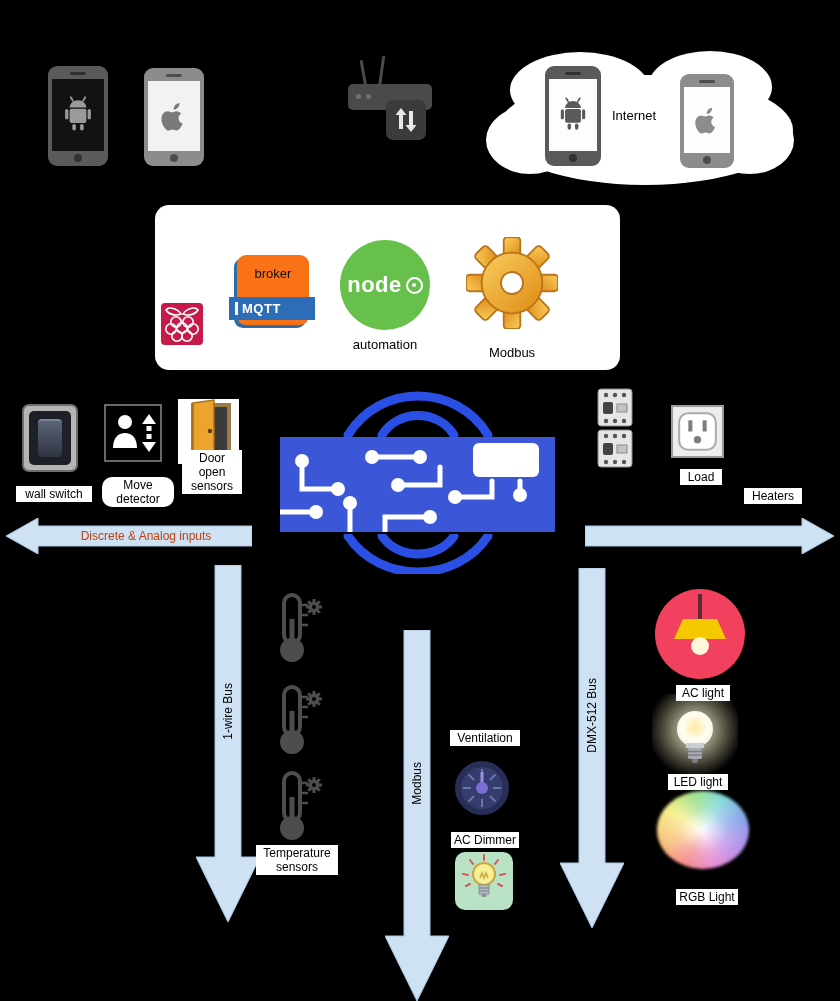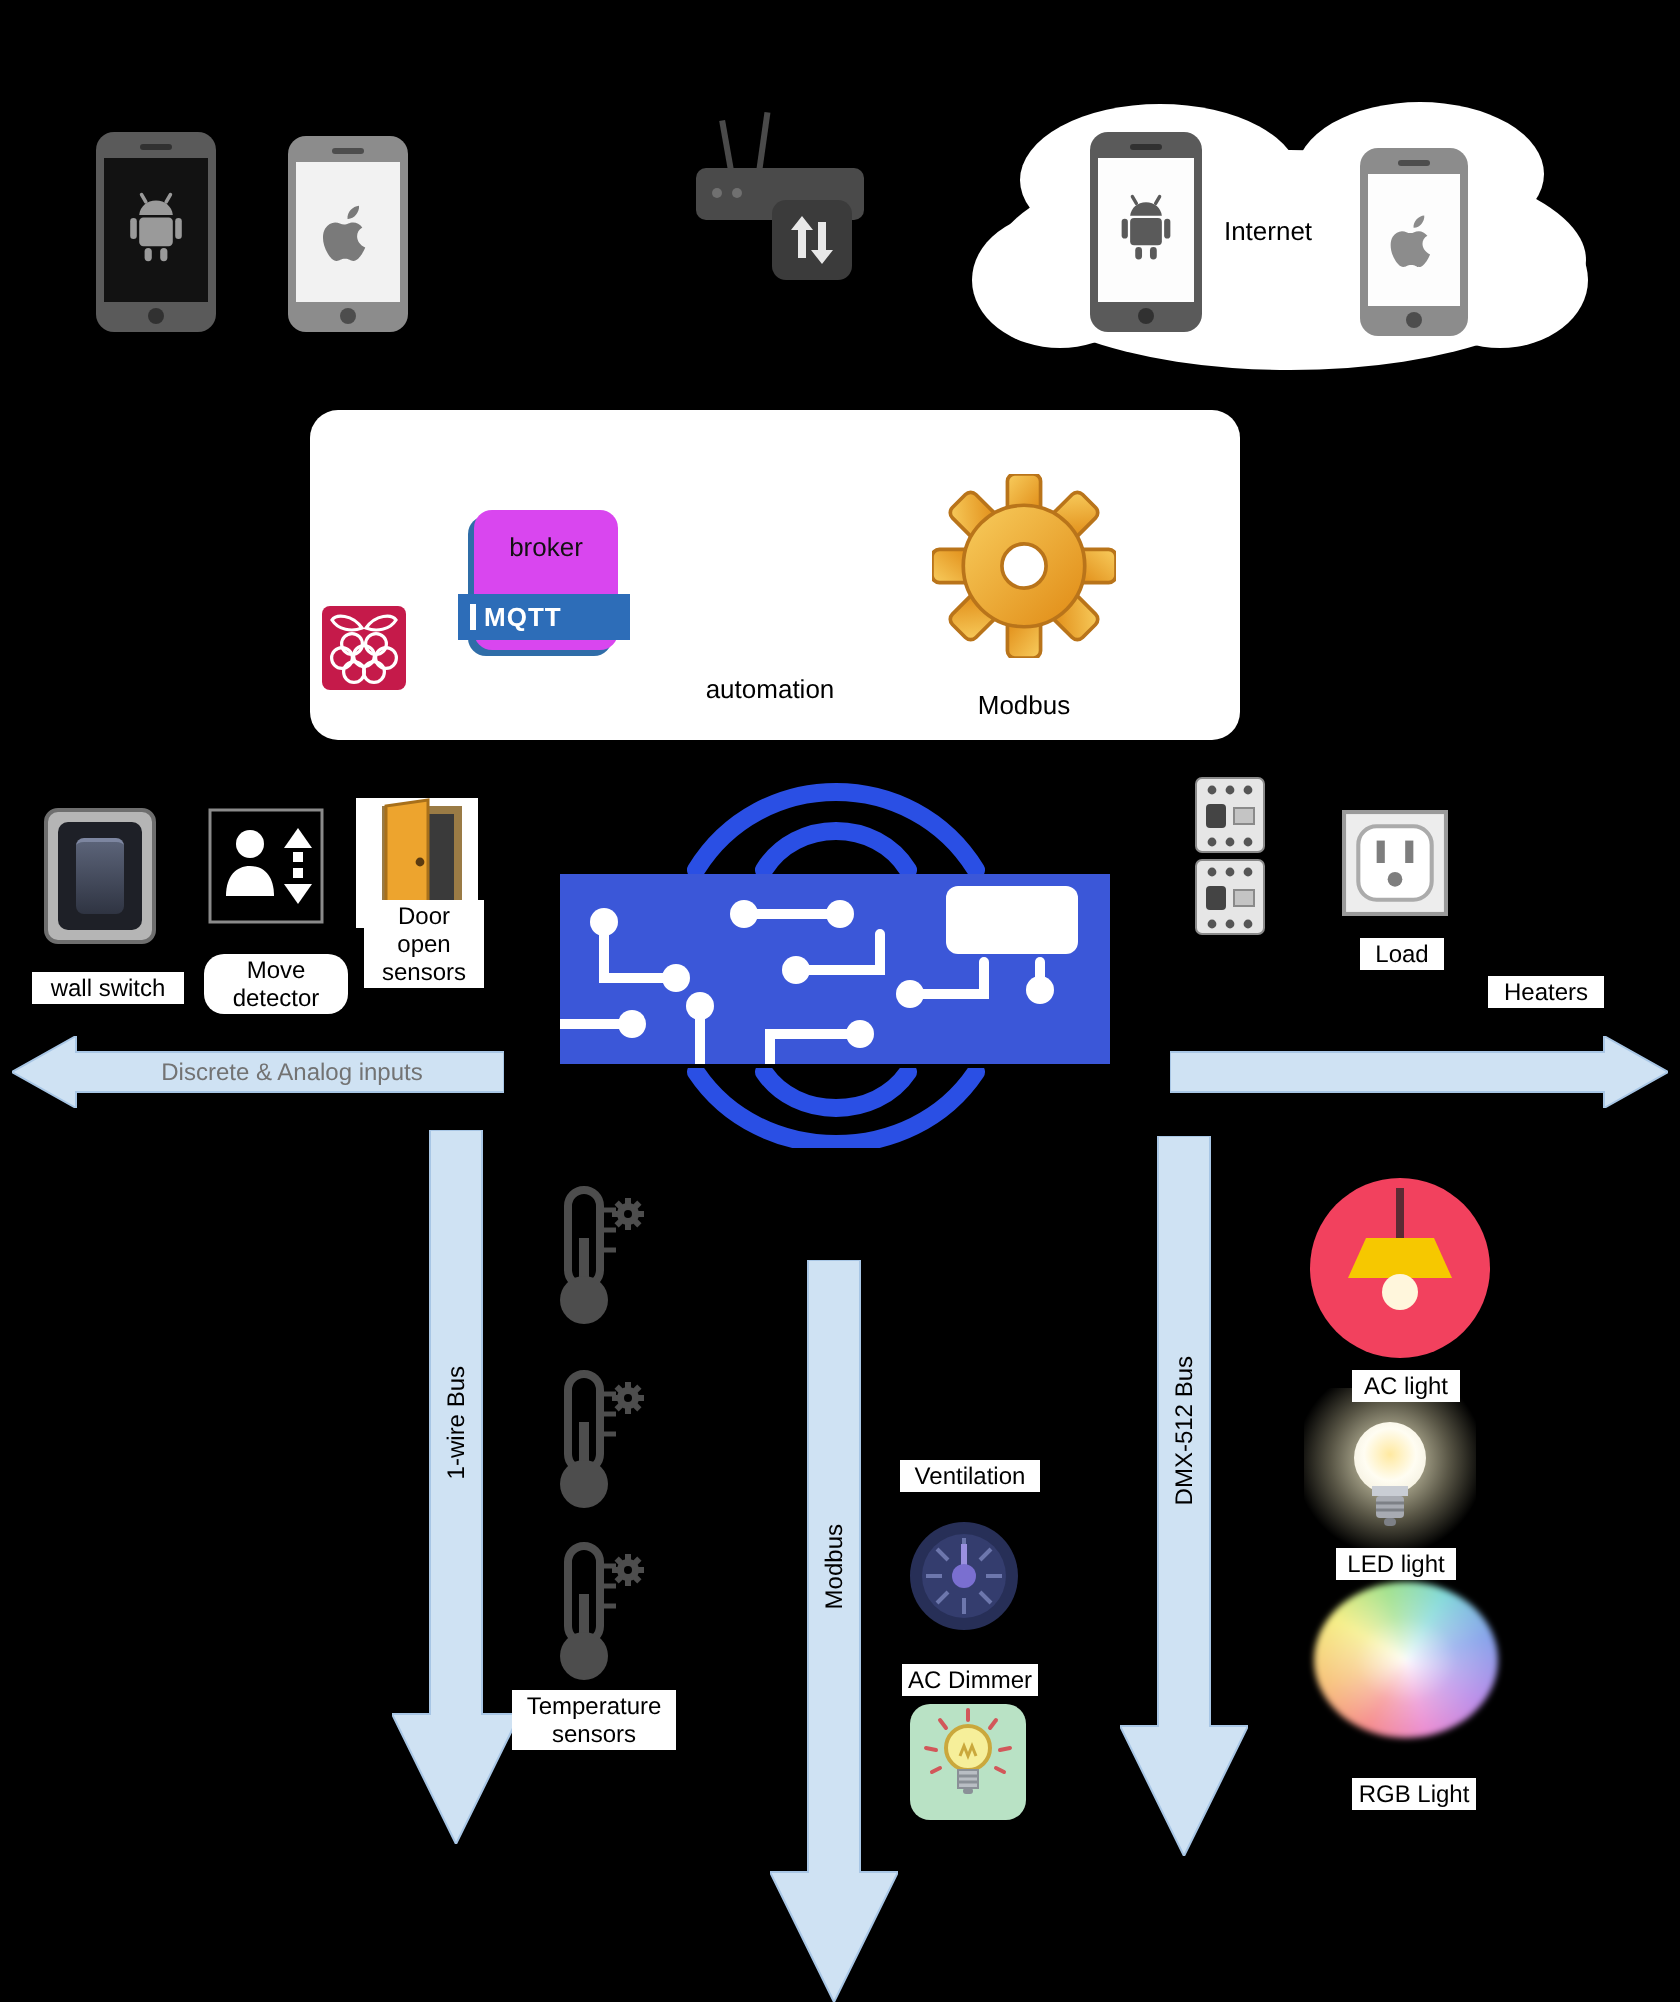--- a/index.html
+++ b/index.html
@@ -1,29 +1,29 @@
 <!DOCTYPE html>
 <html><head>
 <meta charset="utf-8">
 <style>
   html,body{margin:0;padding:0;background:#000;}
   .canvas{position:relative;width:840px;height:1001px;background:#000;font-family:"Liberation Sans",sans-serif;overflow:hidden;}
   .abs{position:absolute;}
   .lbl{position:absolute;background:#fff;color:#000;font-size:12px;line-height:1.18;text-align:center;padding:1px 3px;z-index:6;}
   .ptxt{position:absolute;color:#000;font-size:13px;z-index:6;text-align:center;}
-  .arrow-text{position:absolute;color:#737373;font-size:12px;display:flex;align-items:center;justify-content:center;z-index:5;}
+  .arrow-text{position:absolute;color:#c2410c;font-size:12px;display:flex;align-items:center;justify-content:center;z-index:5;}
   .v-label{position:absolute;display:flex;align-items:center;justify-content:center;z-index:5;}
   .v-label span{writing-mode:vertical-rl;transform:rotate(180deg);color:#000;font-size:12px;}
   .phone{position:absolute;border-radius:9px;}
   .phone .speaker{position:absolute;top:6px;left:50%;transform:translateX(-50%);width:16px;height:3px;border-radius:2px;background:rgba(0,0,0,.45);}
   .phone .screen{position:absolute;left:4px;right:4px;top:13px;bottom:15px;display:flex;align-items:center;justify-content:center;}
   .phone .home{position:absolute;bottom:4px;left:50%;transform:translateX(-50%);width:8px;height:8px;border-radius:50%;background:rgba(0,0,0,.45);}
   .panel{position:absolute;left:155px;top:205px;width:465px;height:165px;background:#fff;border-radius:14px;z-index:2;}
   .rpi{position:absolute;left:6px;top:98px;width:42px;height:42px;background:#c51a4a;border-radius:4px;}
-  .mqtt-box{position:absolute;left:82px;top:50px;width:72px;height:70px;background:#d946ef;border-radius:9px;box-shadow:-3px 3px 0 #2f6da8;}
+  .mqtt-box{position:absolute;left:82px;top:50px;width:72px;height:70px;background:#f97316;border-radius:9px;box-shadow:-3px 3px 0 #2f6da8;}
   .mqtt-broker{position:absolute;top:11px;width:100%;text-align:center;color:#111;font-size:13px;}
   .mqtt-banner{position:absolute;left:-8px;bottom:5px;width:80px;height:23px;background:#2d6db8;display:flex;align-items:center;gap:4px;padding-left:6px;}
   .mqtt-bar{width:3px;height:13px;background:#fff;}
   .mqtt-banner span{color:#fff;font-weight:bold;font-size:13px;letter-spacing:.5px;}
   .node-circle{position:absolute;left:185px;top:35px;width:90px;height:90px;border-radius:50%;background:#67c04b;display:flex;align-items:center;justify-content:center;gap:4px;}
   .node-circle .nt{color:#fff;font-size:22px;font-weight:bold;letter-spacing:.5px;}
   .node-badge{display:inline-block;width:13px;height:13px;border:2px solid #fff;border-radius:50%;position:relative;}
   .node-badge::before{content:"";position:absolute;left:50%;top:50%;width:4px;height:4px;margin:-2px 0 0 -2px;background:#fff;border-radius:50%;}
   .pcb{position:absolute;left:280px;top:437px;width:275px;height:95px;background:#3b57d8;z-index:3;}
   .ws-bezel{position:absolute;left:22px;top:404px;width:52px;height:64px;background:#b5b5b5;border:2px solid #6e6e6e;border-radius:7px;}
@@ -156,20 +156,24 @@
     </div>
 
     <div class="mqtt-box">
       <div class="mqtt-broker">broker</div>
       <div class="mqtt-banner">
         <div class="mqtt-bar"></div>
         <span>MQTT</span>
       </div>
     </div>
 
+    <div class="node-circle">
+      <span class="nt">node</span>
+      <span class="node-badge"></span>
+    </div>
     <div class="ptxt" style="left:195px;top:132px;width:70px;">automation</div>
 
     <svg class="abs" style="left:311px;top:32px;" width="92" height="92" viewBox="0 0 100 100">
       <defs>
         <linearGradient id="goldg" x1="0" y1="0" x2="1" y2="1">
           <stop offset="0" stop-color="#f8cd5e"></stop>
             <stop offset="1" stop-color="#e08a14"></stop>
         </linearGradient>
       </defs>
       <g fill="url(#goldg)" stroke="#b9741a" stroke-width="2">

